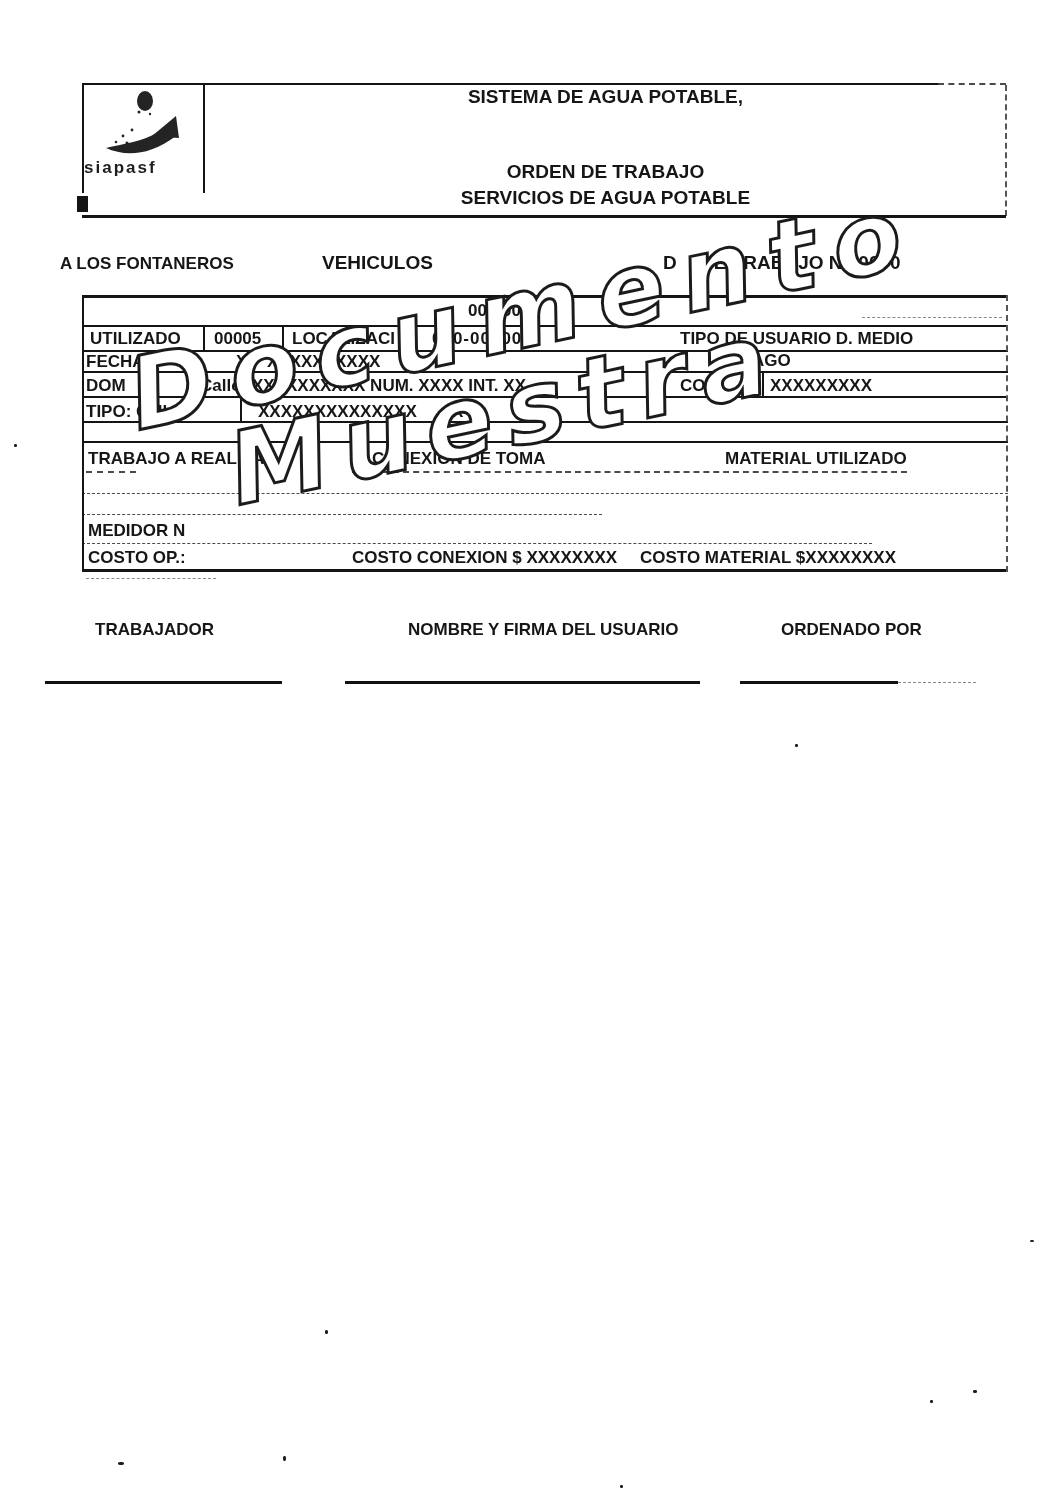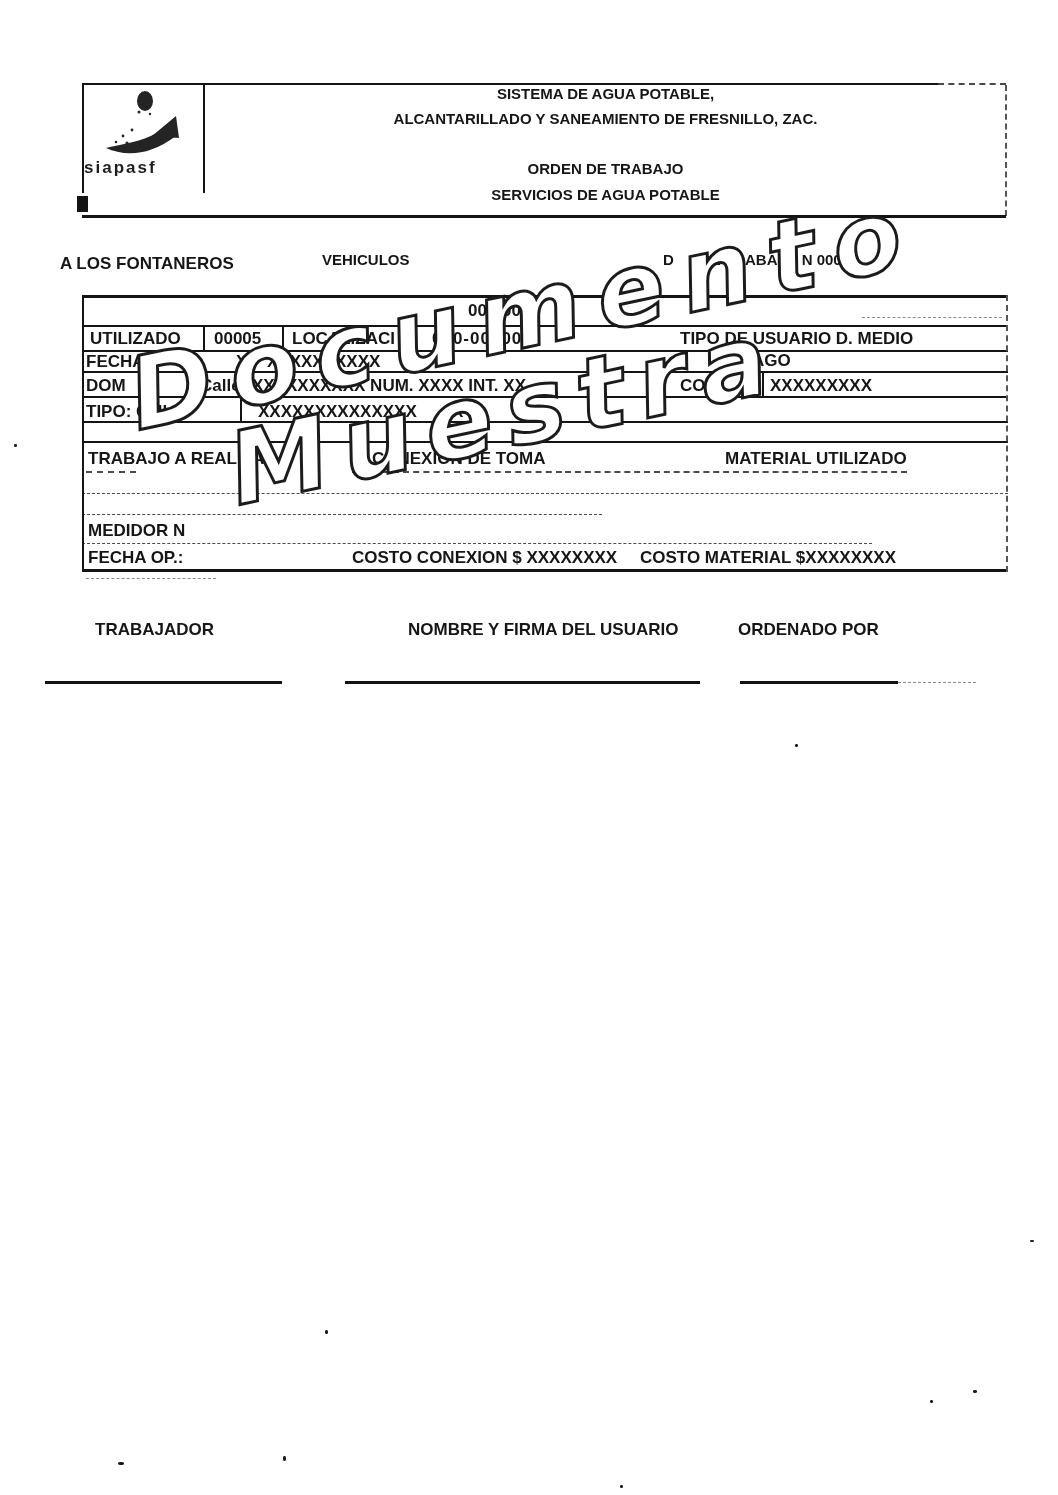--- a/index.html
+++ b/index.html
@@ -3,21 +3,21 @@
 <meta charset="utf-8">
 <style>
   html,body{margin:0;padding:0;background:#fff;}
   #page{position:relative;width:1058px;height:1495px;background:#ffffff;overflow:hidden;
         font-family:"Liberation Sans",sans-serif;}
   .t{position:absolute;white-space:nowrap;color:#161616;line-height:1.12;
      font-family:"Liberation Sans",sans-serif;}
   .w6{font-weight:600}
   .w7{font-weight:700}
   .s17{font-size:17px}
-  .s19{font-size:15px}
+  .s19{font-size:19px}
   .ctr{text-align:center}
   .hl{position:absolute;background:#141414;}
   .vl{position:absolute;background:#141414;width:2px;}
   .dash{position:absolute;height:0;border-top:2px dashed #4a4a4a;}
   .dash1{border-top-width:1px;}
   .dashlt{border-top-color:#8a8a8a;}
   .vdash{position:absolute;width:0;border-left:2px dashed #555;}
   .speck{position:absolute;background:#1d1d1d;border-radius:40%;}
   .sigline{position:absolute;height:3px;background:#121212;}
   .wm-text{font-family:"DejaVu Sans",sans-serif;font-weight:bold;font-style:italic;
@@ -45,21 +45,20 @@
     <circle cx="36" cy="40" r="1.4" fill="#242424"></circle>
     <circle cx="27" cy="46" r="1.4" fill="#242424"></circle>
     <circle cx="20" cy="52" r="1.3" fill="#242424"></circle>
     <circle cx="31" cy="53" r="1.6" fill="#242424"></circle>
     <path d="M10,58 C28,66 52,67 80,46 L62,42 C46,52 26,54 10,58 Z" fill="#242424"></path>
     <path d="M56,46 L80,26 L83,48 Z" fill="#242424"></path>
   </svg>
   <span class="t s17 w7 logo-text" style="left:84px;top:158px">siapasf</span>
 
   <div class="t s19 w7 ctr" style="left:203px;top:86px;width:805px">SISTEMA DE AGUA POTABLE,</div>
-  <div class="t s19 w7 ctr" style="left:203px;top:111px;width:805px">ALCANTARILLADO Y SANEAMIENTO DE FRESNILLO, ZAC.</div>
   <div class="t s19 w7 ctr" style="left:203px;top:187px;width:805px">SERVICIOS DE AGUA POTABLE</div>
   <div class="t s19 w7 ctr" style="left:203px;top:161px;width:805px">ORDEN DE TRABAJO</div>
 
   <span class="t s17 w6" style="left:60px;top:254px">A LOS FONTANEROS</span>
   <span class="t s19 w7" style="left:322px;top:252px">VEHICULOS</span>
   <span class="t s19 w7" style="left:663px;top:252px">D</span>
   <span class="t s19 w7" style="left:700px;top:252px">DE TRABAJO N 00000</span>
 
   <div class="hl" style="left:82px;top:295px;width:926px;height:3px"></div>
   <div class="hl" style="left:82px;top:325px;width:926px;height:2px"></div>
@@ -108,27 +107,27 @@
 
   <span class="t s17 w6" style="left:86px;top:402px">TIPO: Calle</span>
   <span class="t s17 w6" style="left:258px;top:402px">XXXXXXXXXXXXXX</span>
   <span class="t s17 w6" style="left:452px;top:402px">X</span>
 
   <span class="t s17 w6" style="left:88px;top:449px">TRABAJO A REALIZAR</span>
   <span class="t s17 w6" style="left:372px;top:449px">CONEXIÓN DE TOMA</span>
   <span class="t s17 w6" style="left:725px;top:449px">MATERIAL UTILIZADO</span>
 
   <span class="t s17 w6" style="left:88px;top:521px">MEDIDOR N</span>
-  <span class="t s17 w6" style="left:88px;top:548px">FECHA OP.:</span>
+  <span class="t s17 w6" style="left:88px;top:548px">COSTO OP.:</span>
   <span class="t s17 w6" style="left:352px;top:548px">COSTO CONEXION $ XXXXXXXX</span>
   <span class="t s17 w6" style="left:640px;top:548px">COSTO MATERIAL $XXXXXXXX</span>
 
   <span class="t s17 w6" style="left:95px;top:620px">TRABAJADOR</span>
   <span class="t s17 w6" style="left:408px;top:620px">NOMBRE Y FIRMA DEL USUARIO</span>
-  <span class="t s17 w6" style="left:738px;top:620px">ORDENADO POR</span>
+  <span class="t s17 w6" style="left:781px;top:620px">ORDENADO POR</span>
 
   <div class="sigline" style="left:45px;top:681px;width:237px"></div>
   <div class="sigline" style="left:345px;top:681px;width:355px"></div>
   <div class="sigline" style="left:740px;top:681px;width:158px"></div>
   <div class="dash dash1 dashlt" style="left:898px;top:682px;width:78px"></div>
 
   <div class="speck" style="left:14px;top:444px;width:3px;height:3px"></div>
   <div class="speck" style="left:795px;top:744px;width:3px;height:3px"></div>
   <div class="speck" style="left:325px;top:1330px;width:3px;height:4px"></div>
   <div class="speck" style="left:973px;top:1390px;width:4px;height:3px"></div>

